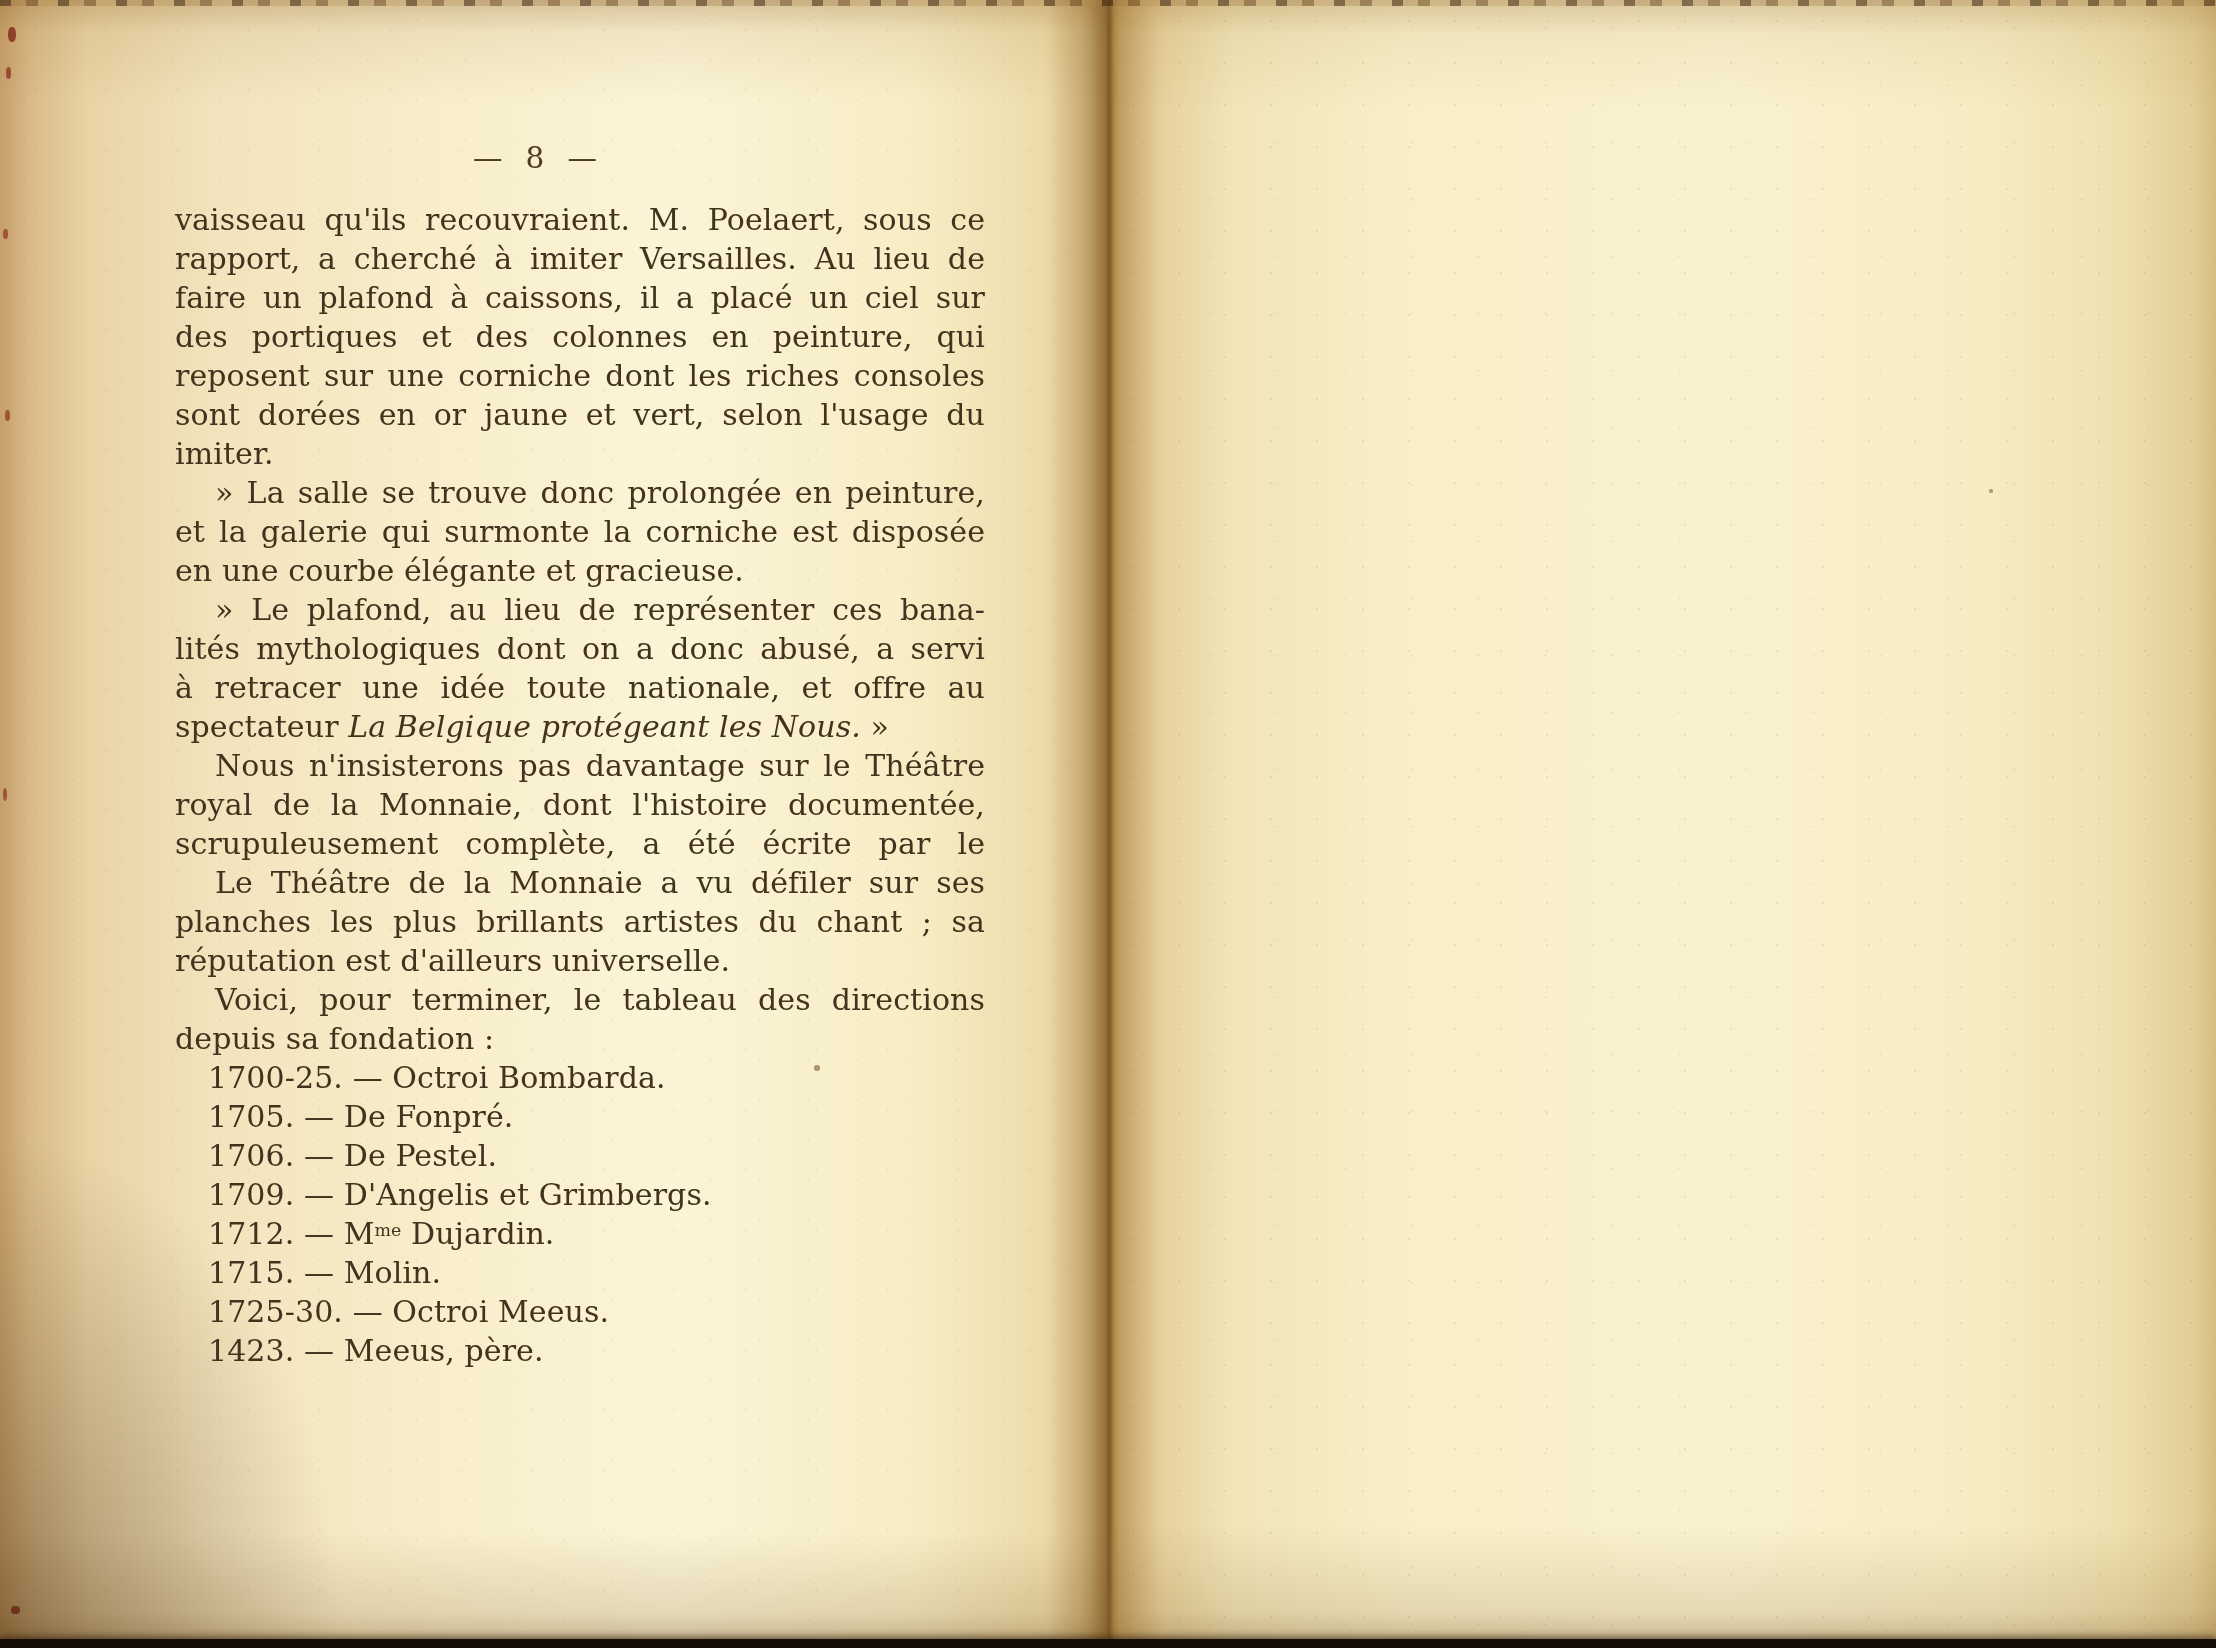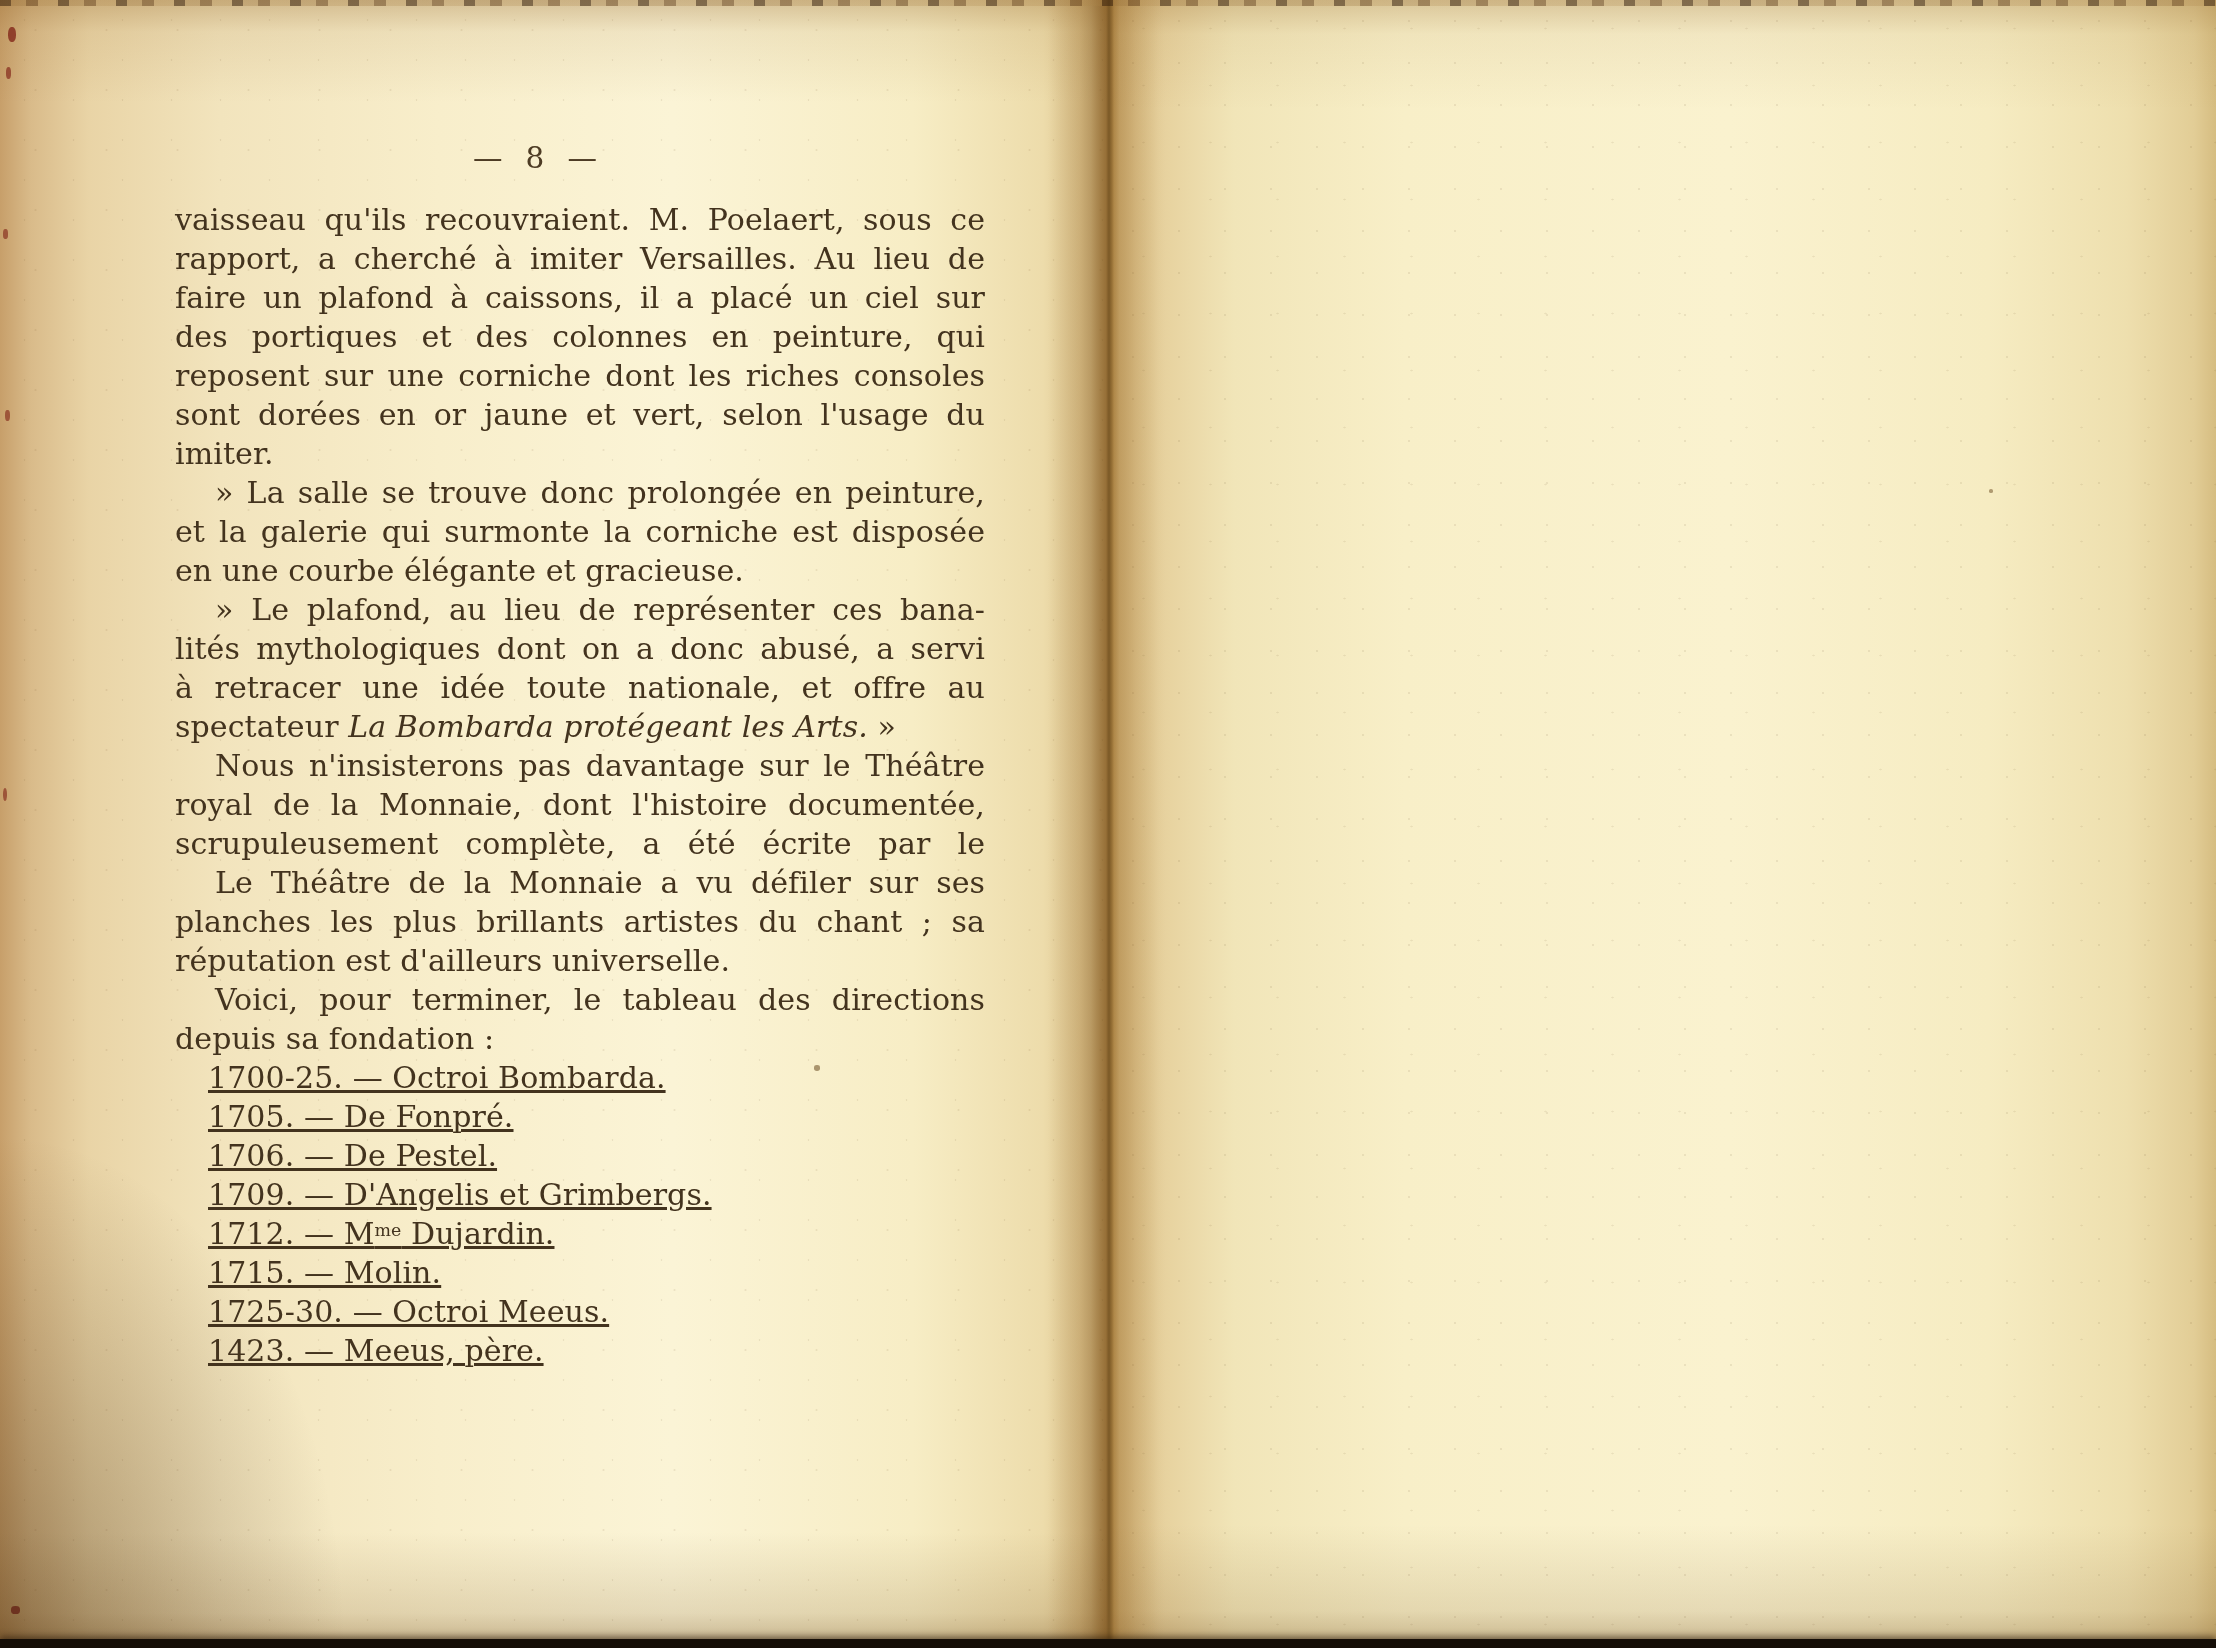--- a/index.html
+++ b/index.html
@@ -46,21 +46,21 @@
   #pagenum-left{left:175px;top:141px;width:720px;}
 
   .text-col{position:absolute;width:810px;font-size:30px;line-height:39px;
             letter-spacing:0.1px;}
   #text-left{left:175px;top:200px;}
 
   .block{margin:0;}
   .line{text-align:justify;text-align-last:justify;white-space:normal;}
   .line.last{text-align-last:left;}
   .paragraph.indent .line:first-child{padding-left:40px;}
-  #text-left .list-item .line{padding-left:33px;text-decoration:underline;}
+  #text-left .list-item .line{padding-left:33px;}
   i{font-style:italic;}
   sup{font-size:.58em;line-height:0;vertical-align:.45em;letter-spacing:0;}
 </style>
 </head>
 <body>
 
 <div class="stage">
 
   <div class="page page-left">
     <div class="pagenum" id="pagenum-left">— 8 —</div>
@@ -76,21 +76,21 @@
         </div>
         <div class="block paragraph indent">
           <div class="line">» La salle se trouve donc prolongée en peinture,</div>
           <div class="line cont">et la galerie qui surmonte la corniche est disposée</div>
           <div class="line last cont">en une courbe élégante et gracieuse.</div>
         </div>
         <div class="block paragraph indent">
           <div class="line">» Le plafond, au lieu de représenter ces bana-</div>
           <div class="line cont">lités mythologiques dont on a donc abusé, a servi</div>
           <div class="line cont">à retracer une idée toute nationale, et offre au</div>
-          <div class="line last cont">spectateur <i>La Bombarda protégeant les Arts.</i> »</div>
+          <div class="line last cont">spectateur <i>La Belgique protégeant les Nous.</i> »</div>
         </div>
         <div class="block paragraph indent">
           <div class="line">Nous n'insisterons pas davantage sur le Théâtre</div>
           <div class="line cont">royal de la Monnaie, dont l'histoire documentée,</div>
           <div class="line cont">scrupuleusement complète, a été écrite par le</div>
         </div>
         <div class="block paragraph indent">
           <div class="line">Le Théâtre de la Monnaie a vu défiler sur ses</div>
           <div class="line cont">planches les plus brillants artistes du chant ; sa</div>
           <div class="line last cont">réputation est d'ailleurs universelle.</div>

